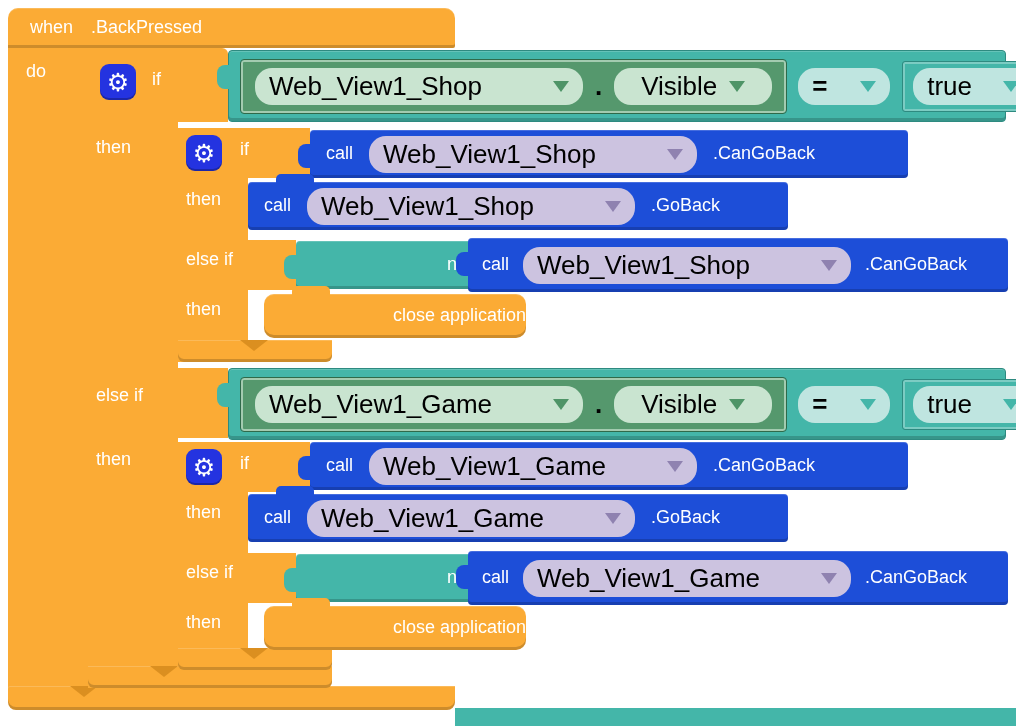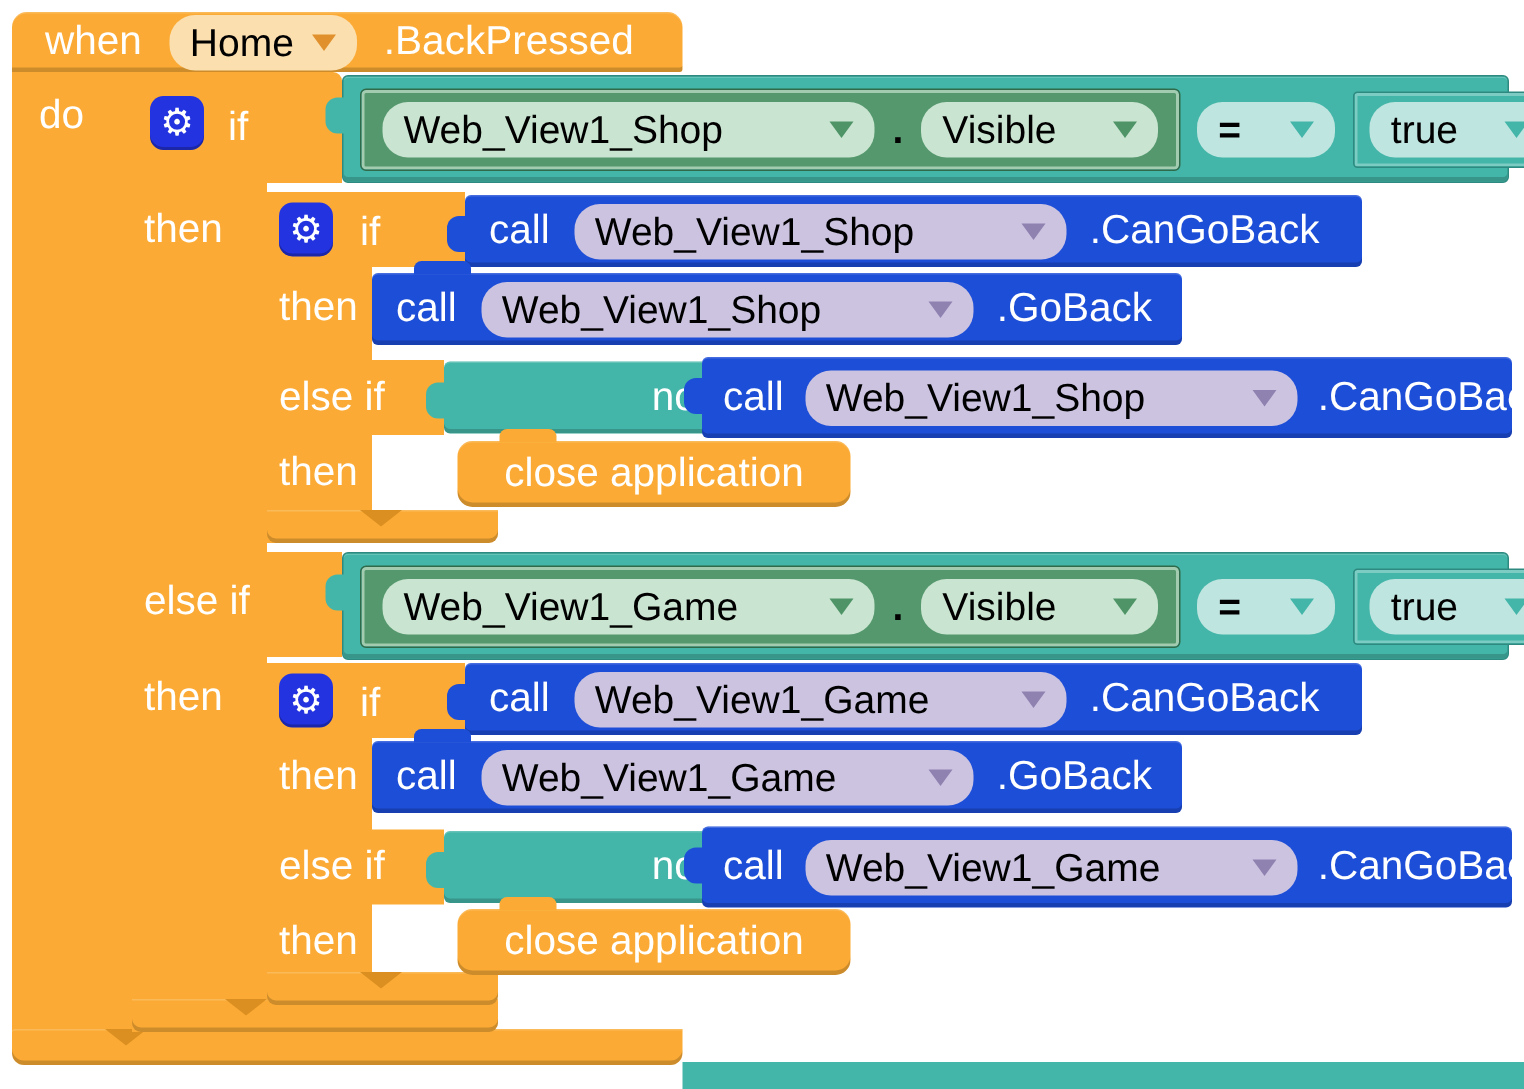--- a/index.html
+++ b/index.html
@@ -4,21 +4,21 @@
 <style>
   html,body{margin:0;padding:0;background:#fff;}
   .canvas{position:relative;width:1016px;height:726px;background:#ffffff;overflow:hidden;
           font-family:"Liberation Sans",sans-serif;}
   .abs{position:absolute;box-sizing:border-box;}
   
   .orange{background:#FBAB35;}
   .teal{background:#44B6A9;}
   .purple{background:#1d4ed8;}
   .blk{box-shadow:inset 0 -3px 0 rgba(0,0,0,0.18), inset 0 1px 0 rgba(255,255,255,0.18);}
-  .lbl{color:#fff;font-size:27px;line-height:1.1;white-space:nowrap;}
+  .lbl{color:#fff;font-size:18px;line-height:1.1;white-space:nowrap;}
   .row{display:flex;align-items:center;}
   
   .pill{display:inline-flex;align-items:center;justify-content:space-between;gap:12px;
         border-radius:17px;padding:3px 14px;font-size:26px;color:#000;white-space:nowrap;cursor:pointer;}
   .pill-orange{background:#FCDFAF;}
   .pill-green{background:#C9E4D0;}
   .pill-teal{background:#BFE5E0;}
   .pill-purple{background:#CCC3E0;}
   .tri{width:0;height:0;border-left:8px solid transparent;border-right:8px solid transparent;
        border-top:11px solid #000;flex:0 0 auto;}
@@ -79,38 +79,34 @@
           padding:0 12px;gap:12px;}
   #eq-shop{left:228px;top:50px;} #eq-game{left:228px;top:368px;}
   .call-if{width:598px;height:48px;border-radius:4px;padding:0 16px;gap:16px;}
   #callif-shop{left:310px;top:130px;} #callif-game{left:310px;top:442px;}
   .call-then{width:540px;height:48px;border-radius:4px;padding:0 16px;gap:16px;}
   #callthen-shop{left:248px;top:182px;} #callthen-game{left:248px;top:494px;}
   .notblk{width:176px;height:48px;border-radius:4px;justify-content:flex-end;}
   #not-shop{left:296px;top:241px;} #not-game{left:296px;top:554px;}
   .call-not{width:540px;height:54px;border-radius:4px;padding:0 14px;gap:14px;}
   #callnot-shop{left:468px;top:238px;} #callnot-game{left:468px;top:551px;}
-  .closeblk{width:262px;height:44px;border-radius:10px;justify-content:center;margin-left:41px;}
+  .closeblk{width:262px;height:44px;border-radius:10px;justify-content:flex-end;}
   #close-shop{left:264px;top:294px;} #close-game{left:264px;top:606px;}
   #teal-strip{left:455px;top:708px;width:561px;height:18px;background:#44B6A9;}
-  .cpill{min-width:300px;} .ppill{min-width:130px;} .tpill{min-width:92px;} .epill{min-width:64px;}
+  .cpill{min-width:300px;} .ppill{min-width:130px;justify-content:center;} .tpill{min-width:92px;} .epill{min-width:64px;}
 </style>
 </head>
 <body>
 
 <div class="canvas">
 
   <div id="when-spine" class="abs orange"></div>
   <div id="when-bottom" class="abs orange blk notch"></div>
   <div id="when-header" class="abs orange blk">
     <span class="lbl">when</span>
-    <span class="pill pill-orange">
-      <span>Home</span>
-      <span class="tri tri-orange"></span>
-    </span>
     <span class="lbl">.BackPressed</span>
   </div>
   <span id="lbl-do" class="abs lbl">do</span>
 
   <div id="outer-spine" class="abs orange"></div>
   <div id="outer-if-pad" class="abs orange"></div>
   <div id="outer-elseif-pad" class="abs orange"></div>
   <div id="outer-bottom" class="abs orange blk notch"></div>
   <div id="gear-outer" class="abs gear">
       <span>⚙</span>

